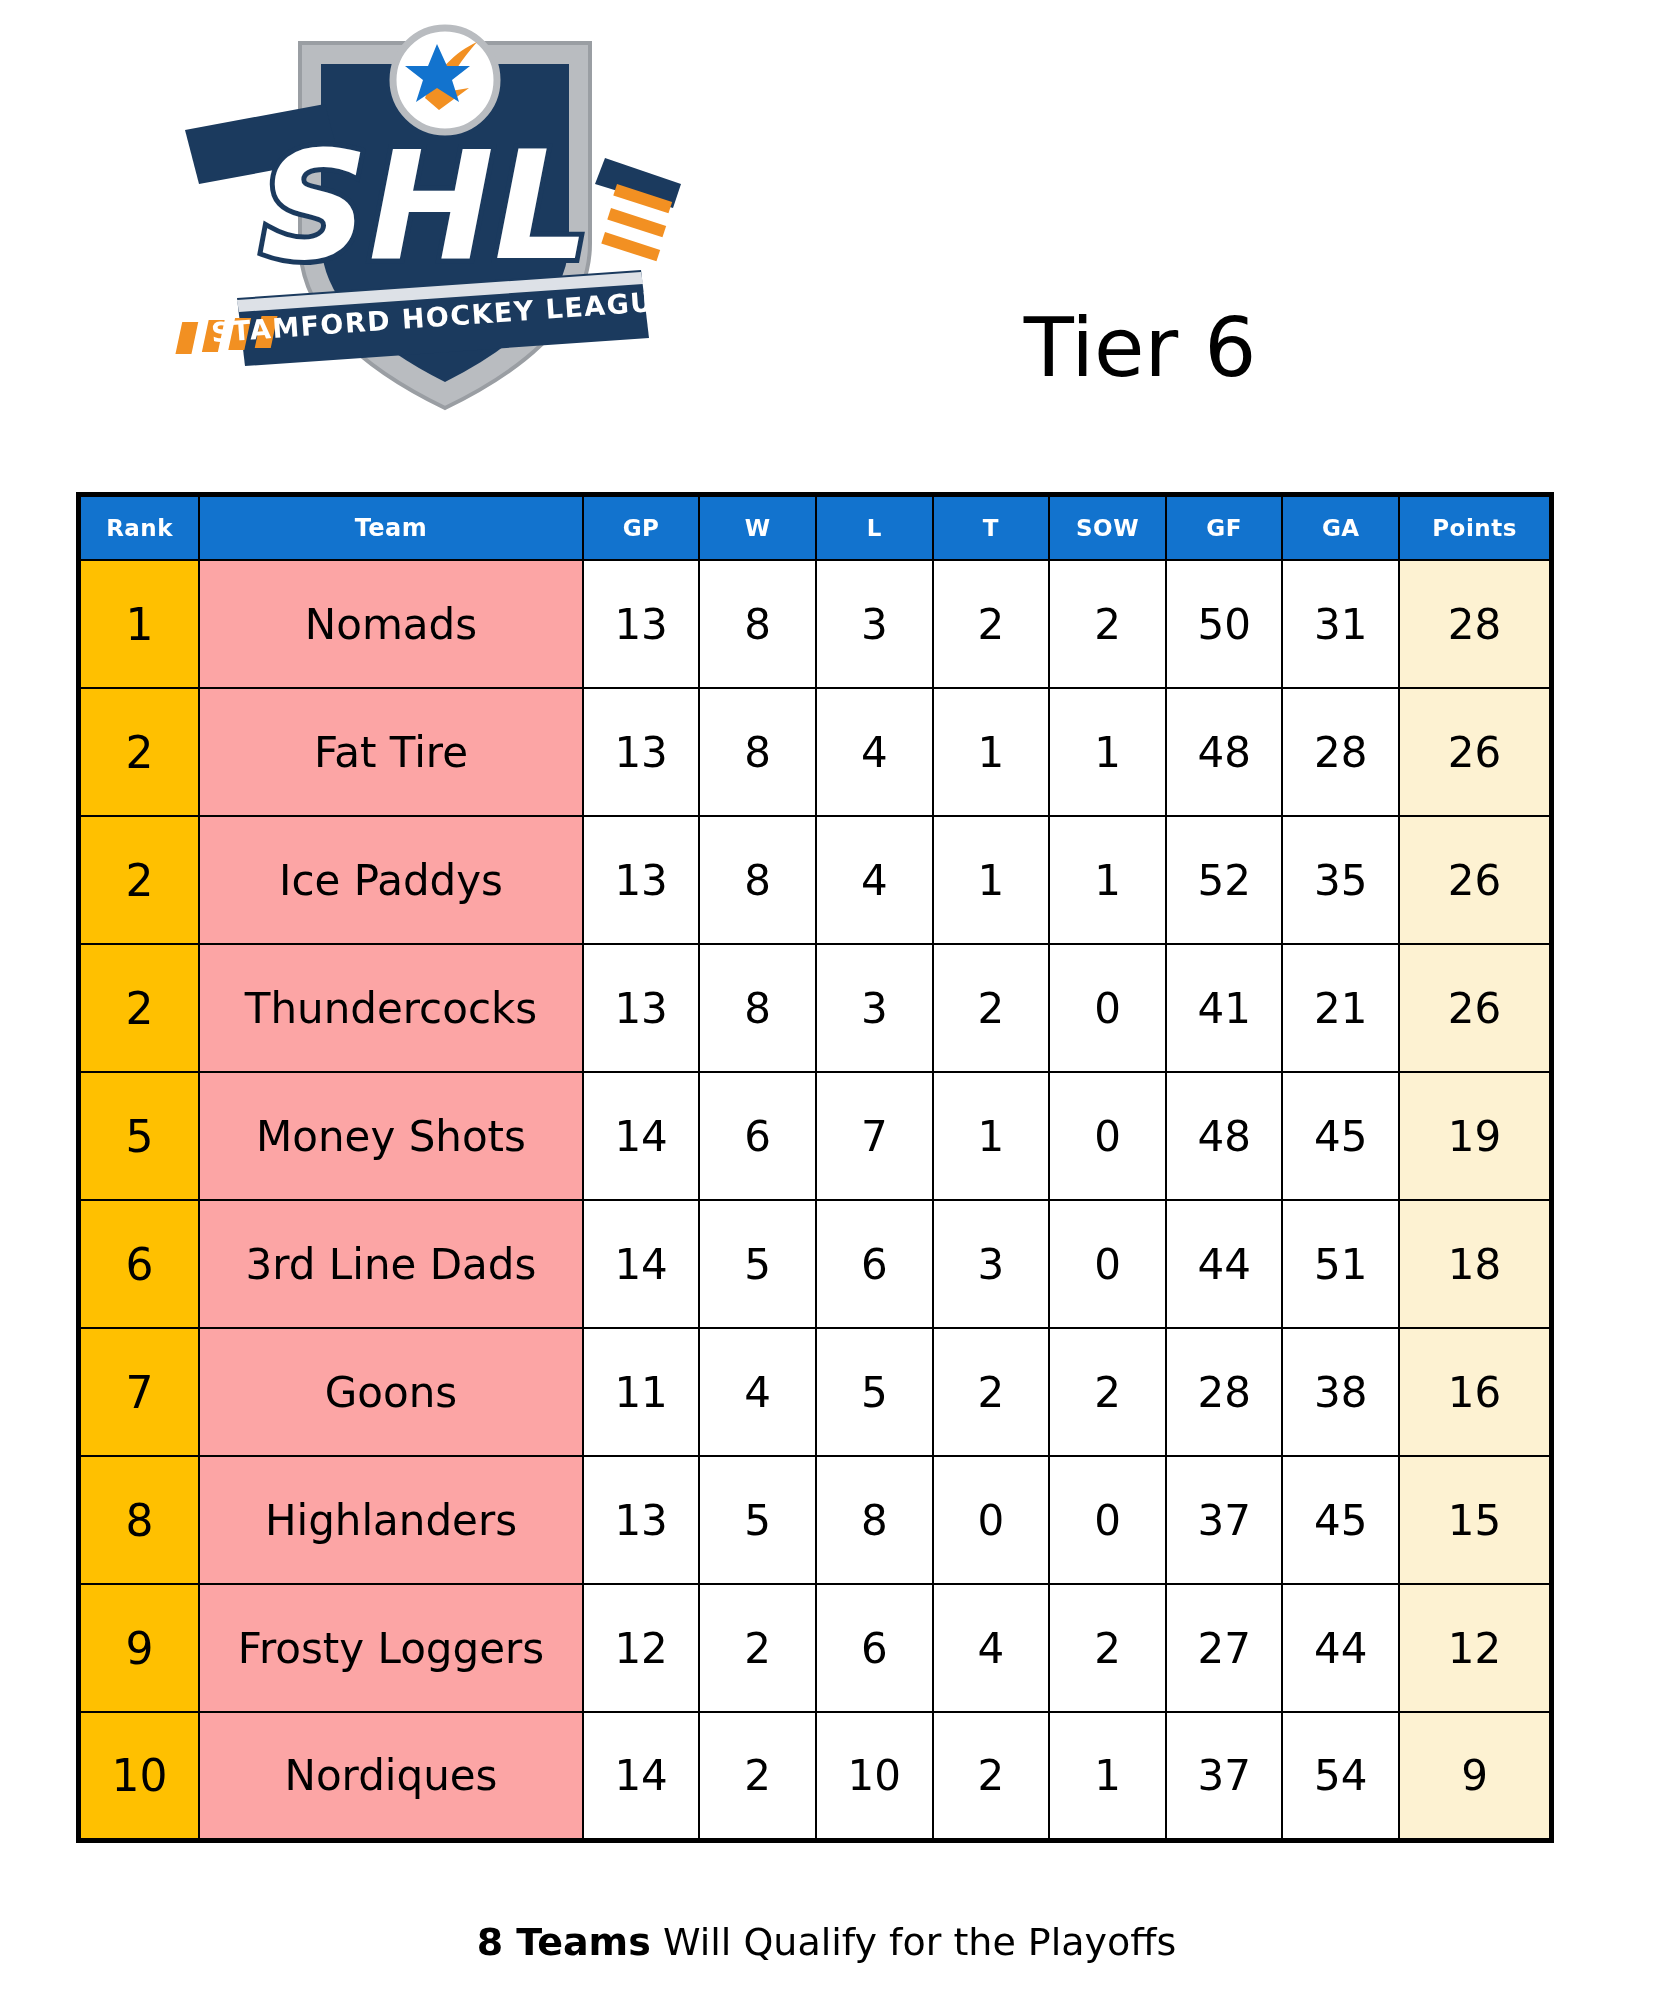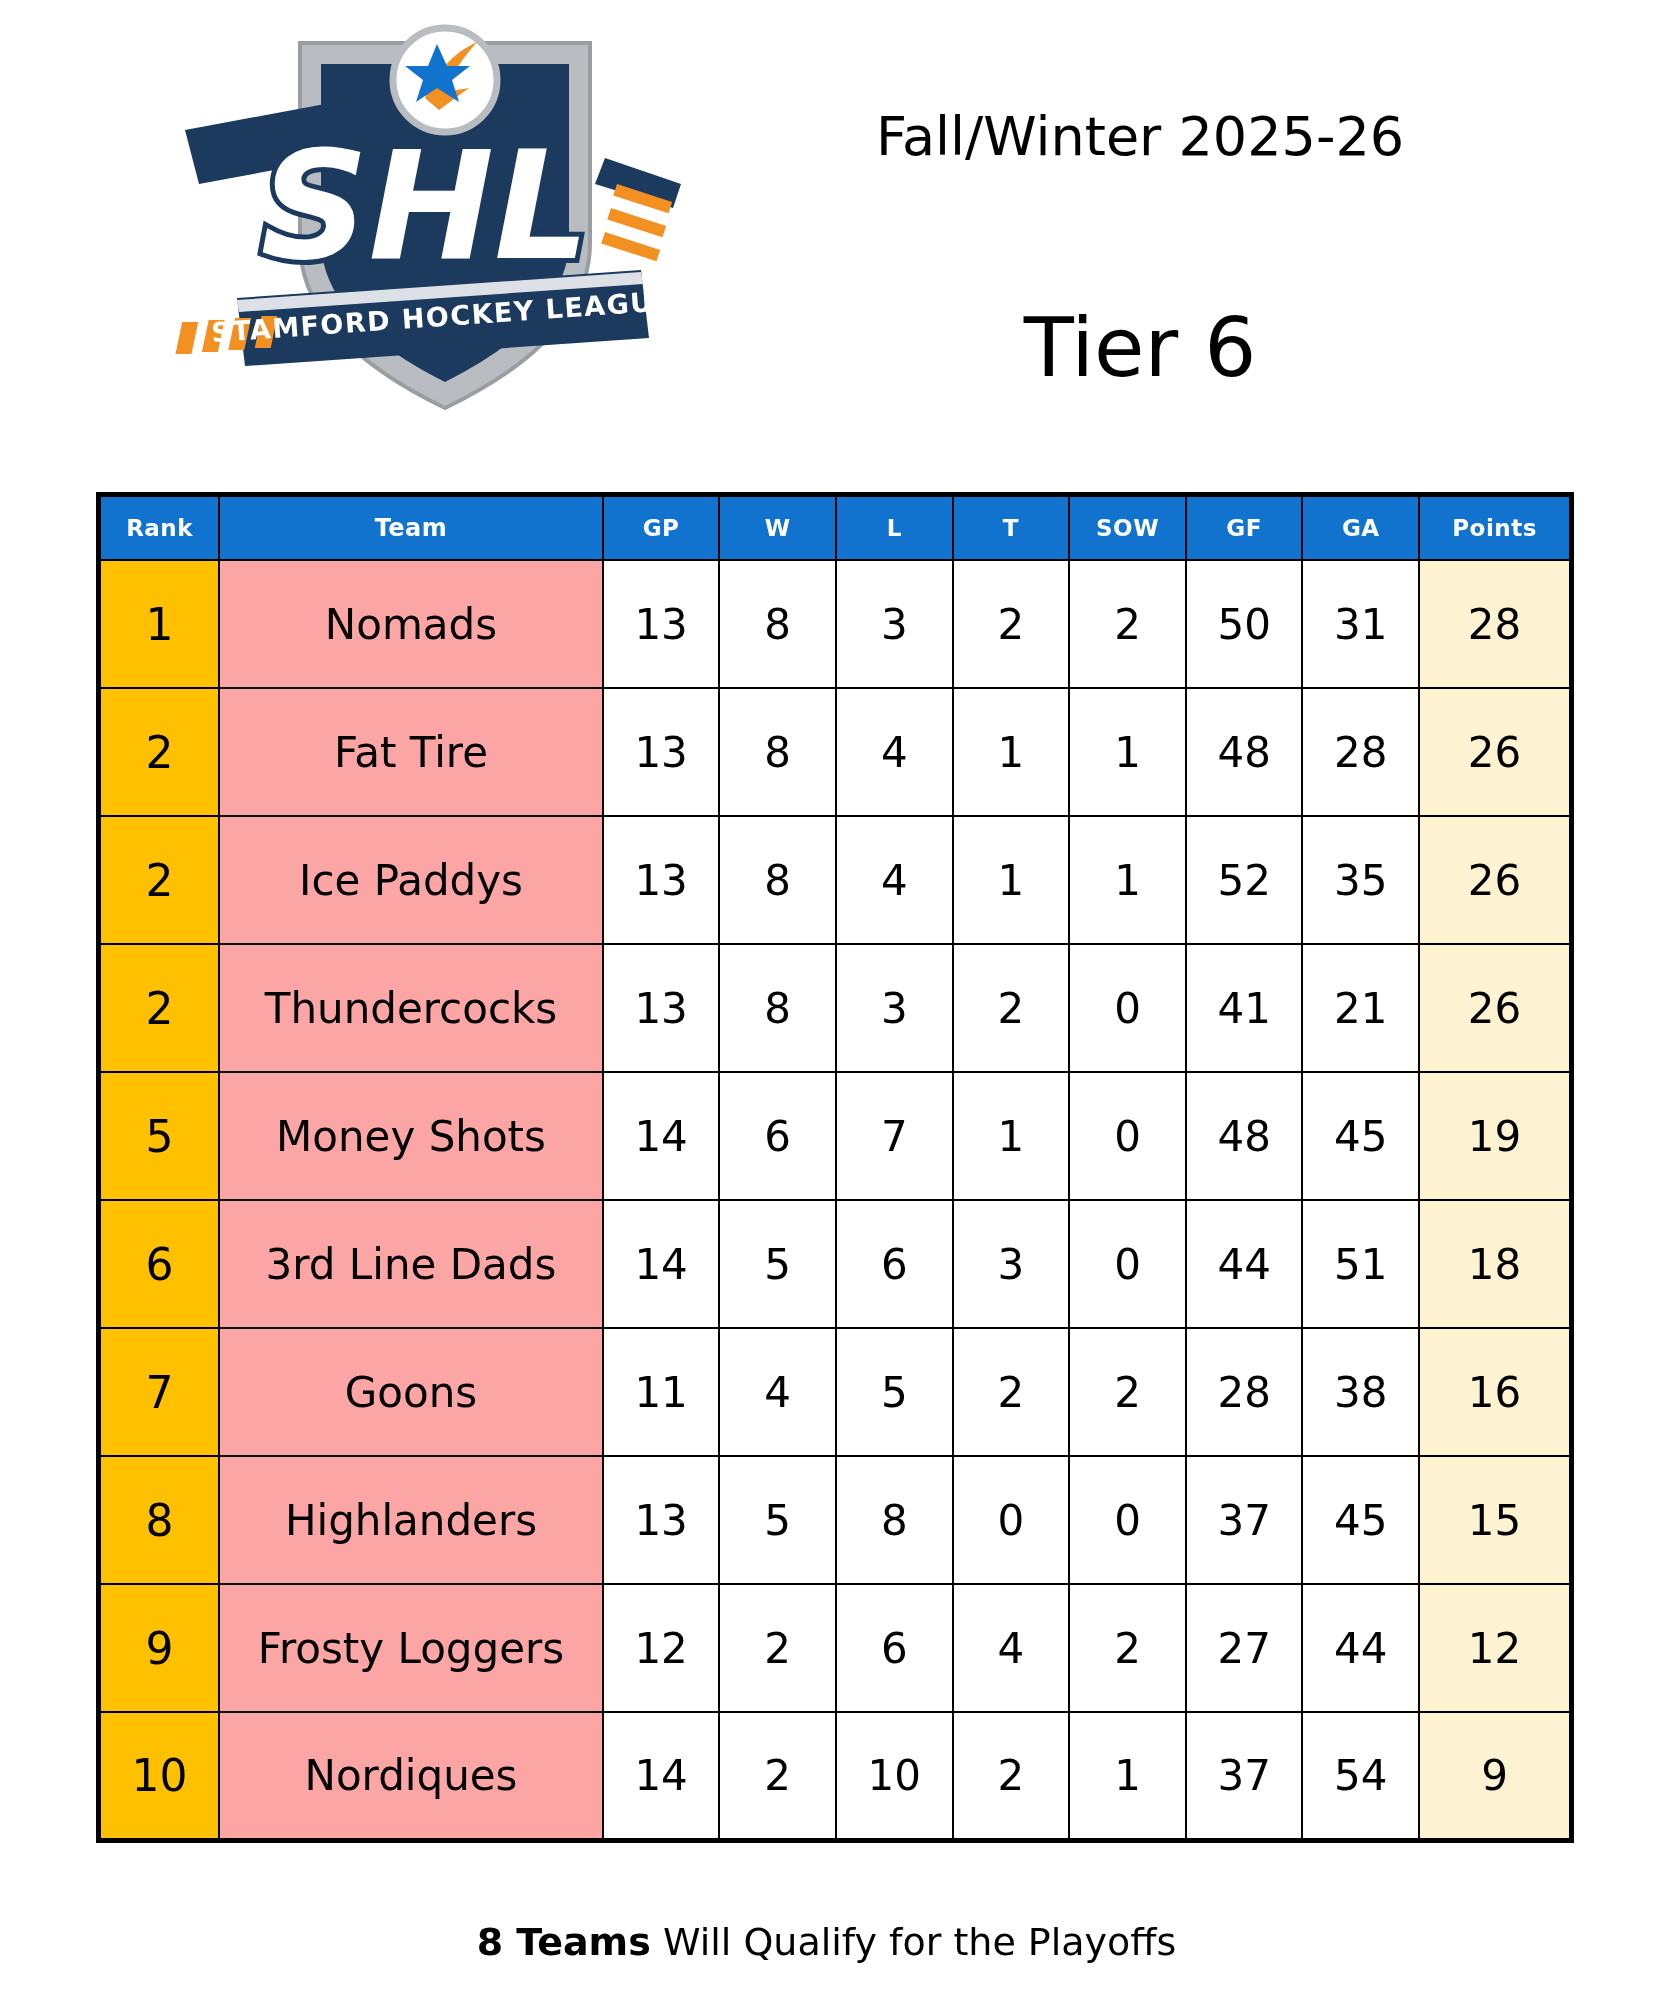--- a/index.html
+++ b/index.html
@@ -52,21 +52,21 @@
     width: 640px;
     text-align: center;
     font-size: 82px;
     font-weight: 400;
     color: #000;
   }
 
   
   .table-wrap {
     position: absolute;
-    left: 96px;
+    left: 76px;
     top: 492px;
     width: 1478px;
   }
   table.standings {
     border-collapse: collapse;
     width: 1478px;
     table-layout: fixed;
     border: 5px solid #000;
   }
   table.standings th,
@@ -169,21 +169,20 @@
         <g fill="#f29022">
           <rect x="124" y="314" width="16" height="32" transform="skewX(-12)"></rect>
           <rect x="150" y="312" width="16" height="32" transform="skewX(-12)"></rect>
           <rect x="176" y="310" width="16" height="32" transform="skewX(-12)"></rect>
           <rect x="202" y="308" width="16" height="32" transform="skewX(-12)"></rect>
         </g>
         <text x="318" y="318" text-anchor="middle" font-family="DejaVu Sans, sans-serif" font-size="27" font-weight="700" fill="#ffffff" letter-spacing="1.5" transform="rotate(-4 318 318)">STAMFORD HOCKEY LEAGUE</text>
       </svg>
     </div>
 
-    <div class="season-title">Fall/Winter 2025-26</div>
 
     <div class="tier-title">Tier 6</div>
   </div>
 
   <div class="table-wrap">
     <table class="standings">
       <colgroup>
         <col class="c-rank">
           <col class="c-team">
           <col class="c-gp">

